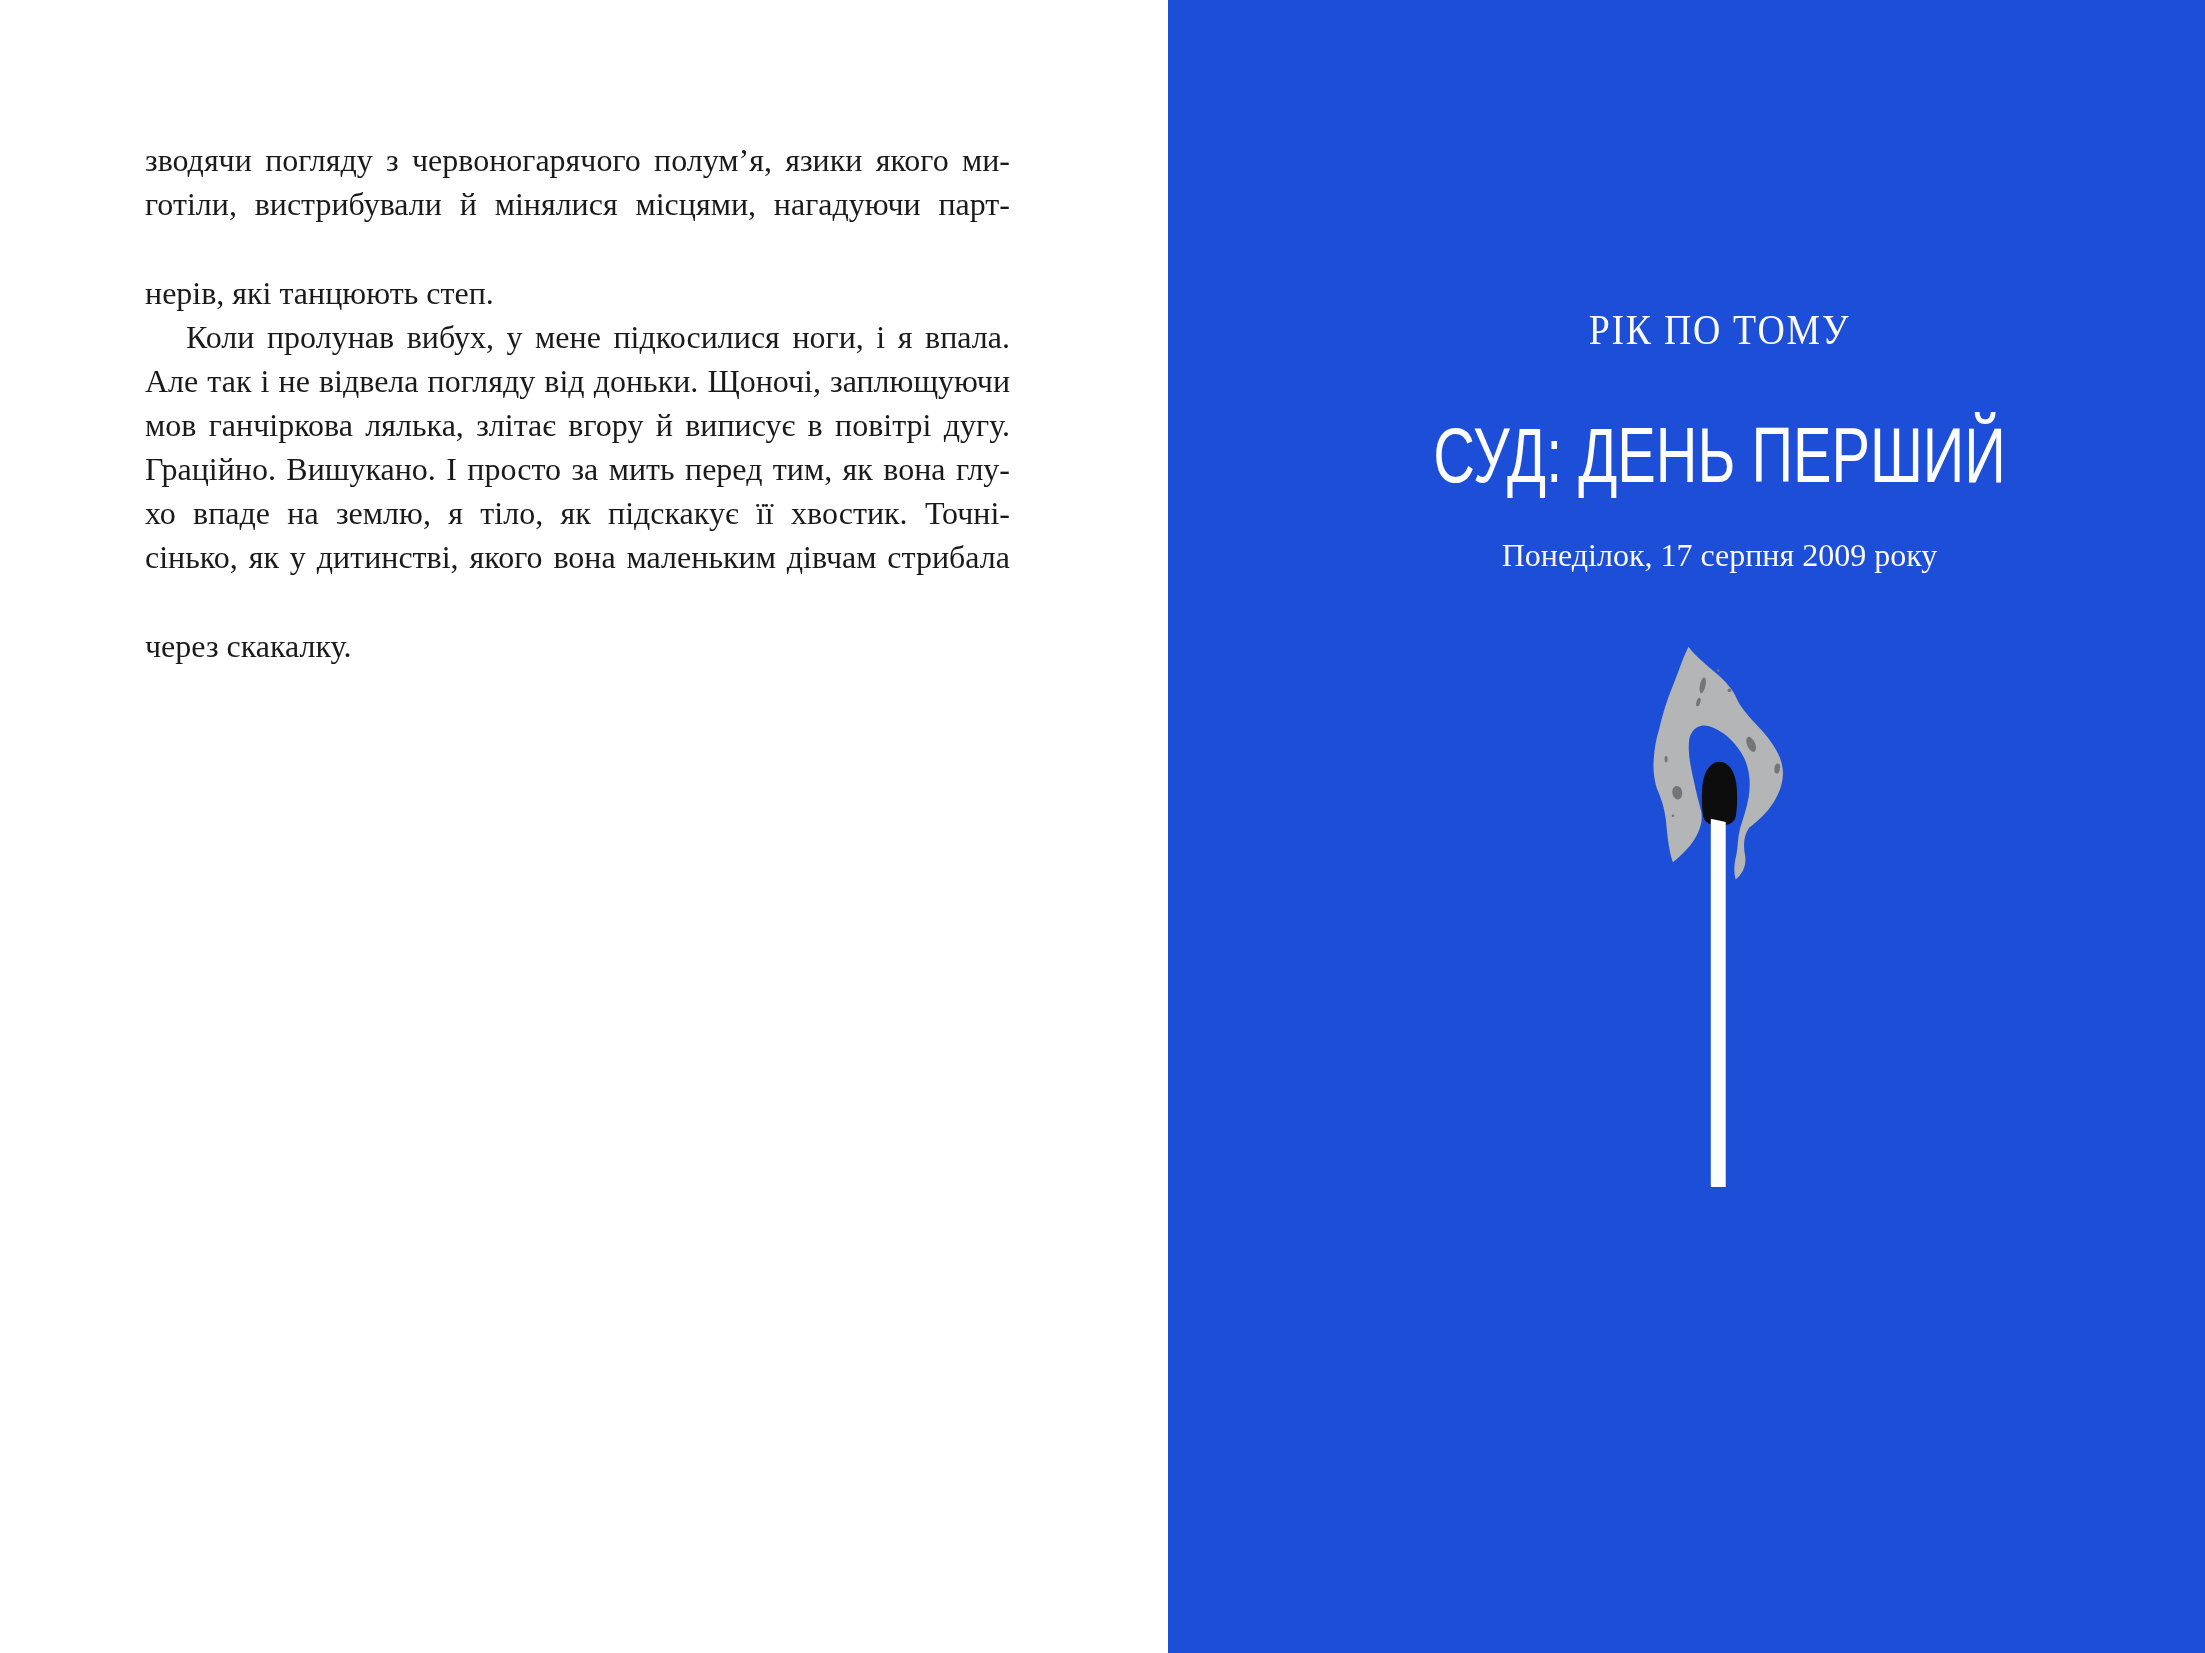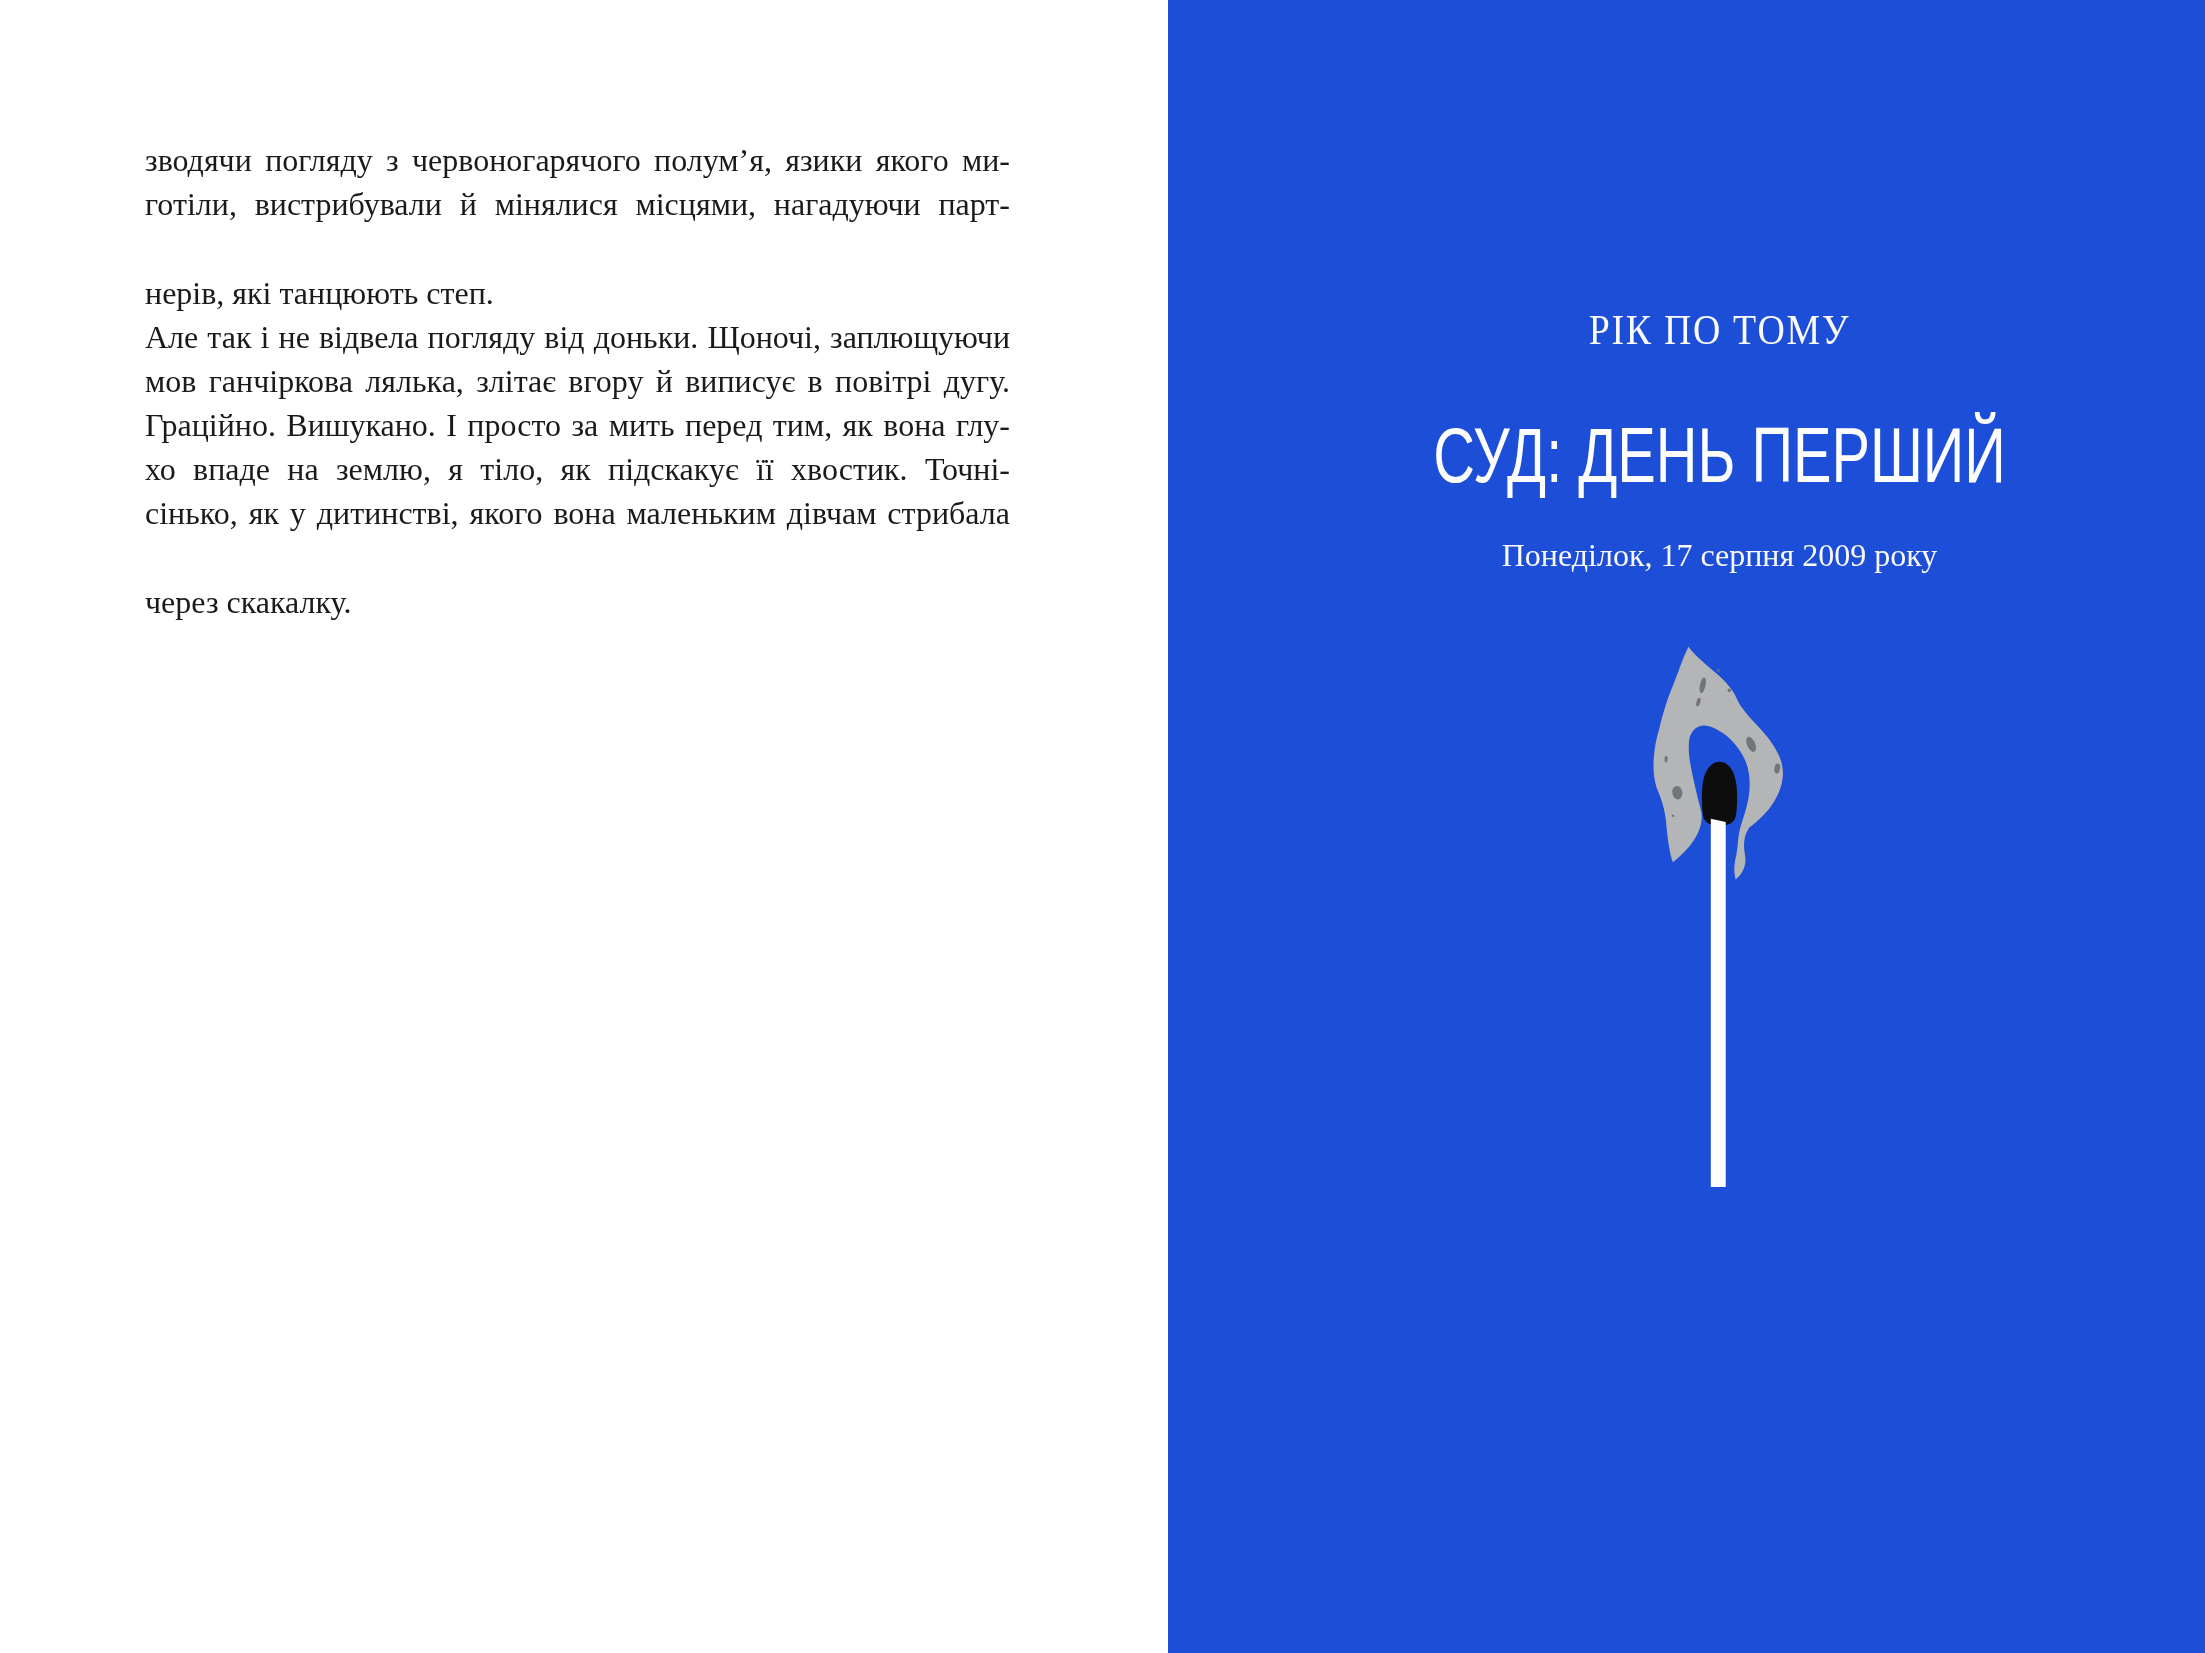--- a/index.html
+++ b/index.html
@@ -70,20 +70,21 @@
 </head>
 <body>
 
 <div class="spread">
 
   <div class="left-page">
     <div class="text-block">
         <div class="line">зводячи погляду з червоногарячого полум’я, язики якого ми-</div>
         <div class="line">готіли, вистрибували й мінялися місцями, нагадуючи парт-</div>
         <div class="line last">нерів, які танцюють степ.</div>
+        <div class="line indent">Коли пролунав вибух, у мене підкосилися ноги, і я впала.</div>
         <div class="line">Але так і не відвела погляду від доньки. Щоночі, заплющуючи</div>
         <div class="line">мов ганчіркова лялька, злітає вгору й виписує в повітрі дугу.</div>
         <div class="line">Граційно. Вишукано. І просто за мить перед тим, як вона глу-</div>
         <div class="line">хо впаде на землю, я тіло, як підскакує її хвостик. Точні-</div>
         <div class="line">сінько, як у дитинстві, якого вона маленьким дівчам стрибала</div>
         <div class="line last">через скакалку.</div>
       </div>
   </div>
 
   <div class="right-page">

